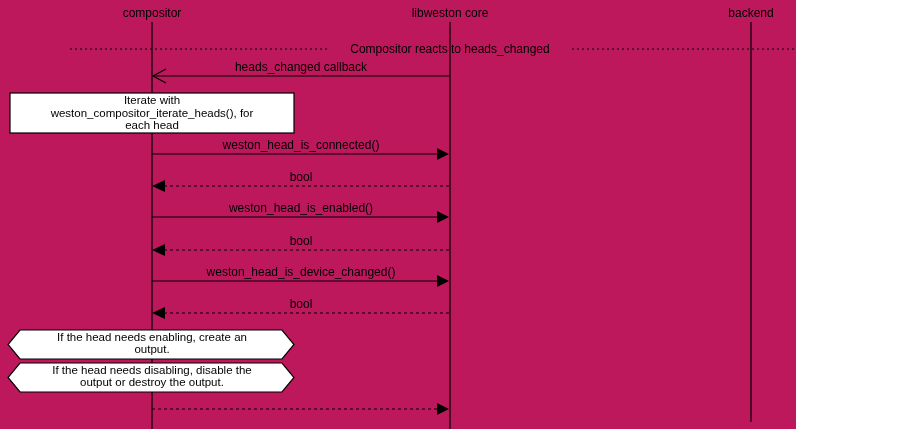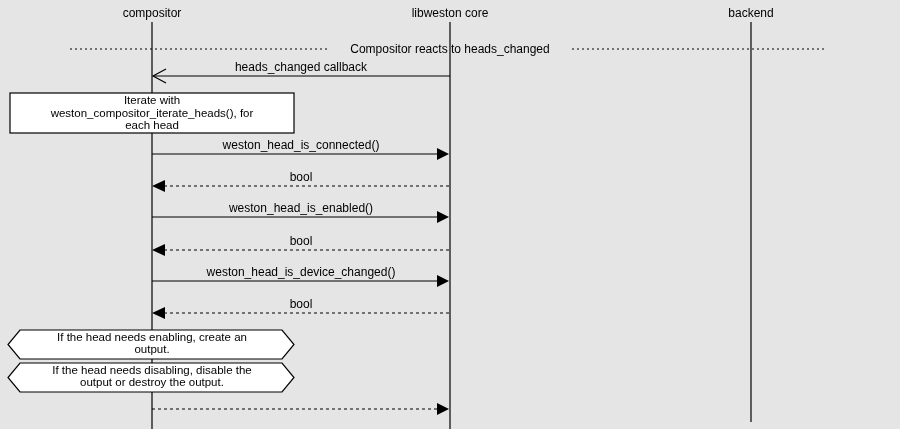--- a/index.html
+++ b/index.html
@@ -6,24 +6,24 @@
     margin: 0;
     padding: 0;
     background: #ffffff;
   }
   body {
     font-family: "Liberation Sans", sans-serif;
     color: #000000;
   }
   #diagram-root {
     position: relative;
-    width: 900px;
+    width: 796px;
     height: 429px;
     overflow: hidden;
-    background: #e5e5e5;
+    background: #be185d;
   }
   #seq-svg {
     position: absolute;
     left: 0;
     top: 0;
     width: 900px;
     height: 429px;
     display: block;
   }
   .lifeline-label {

